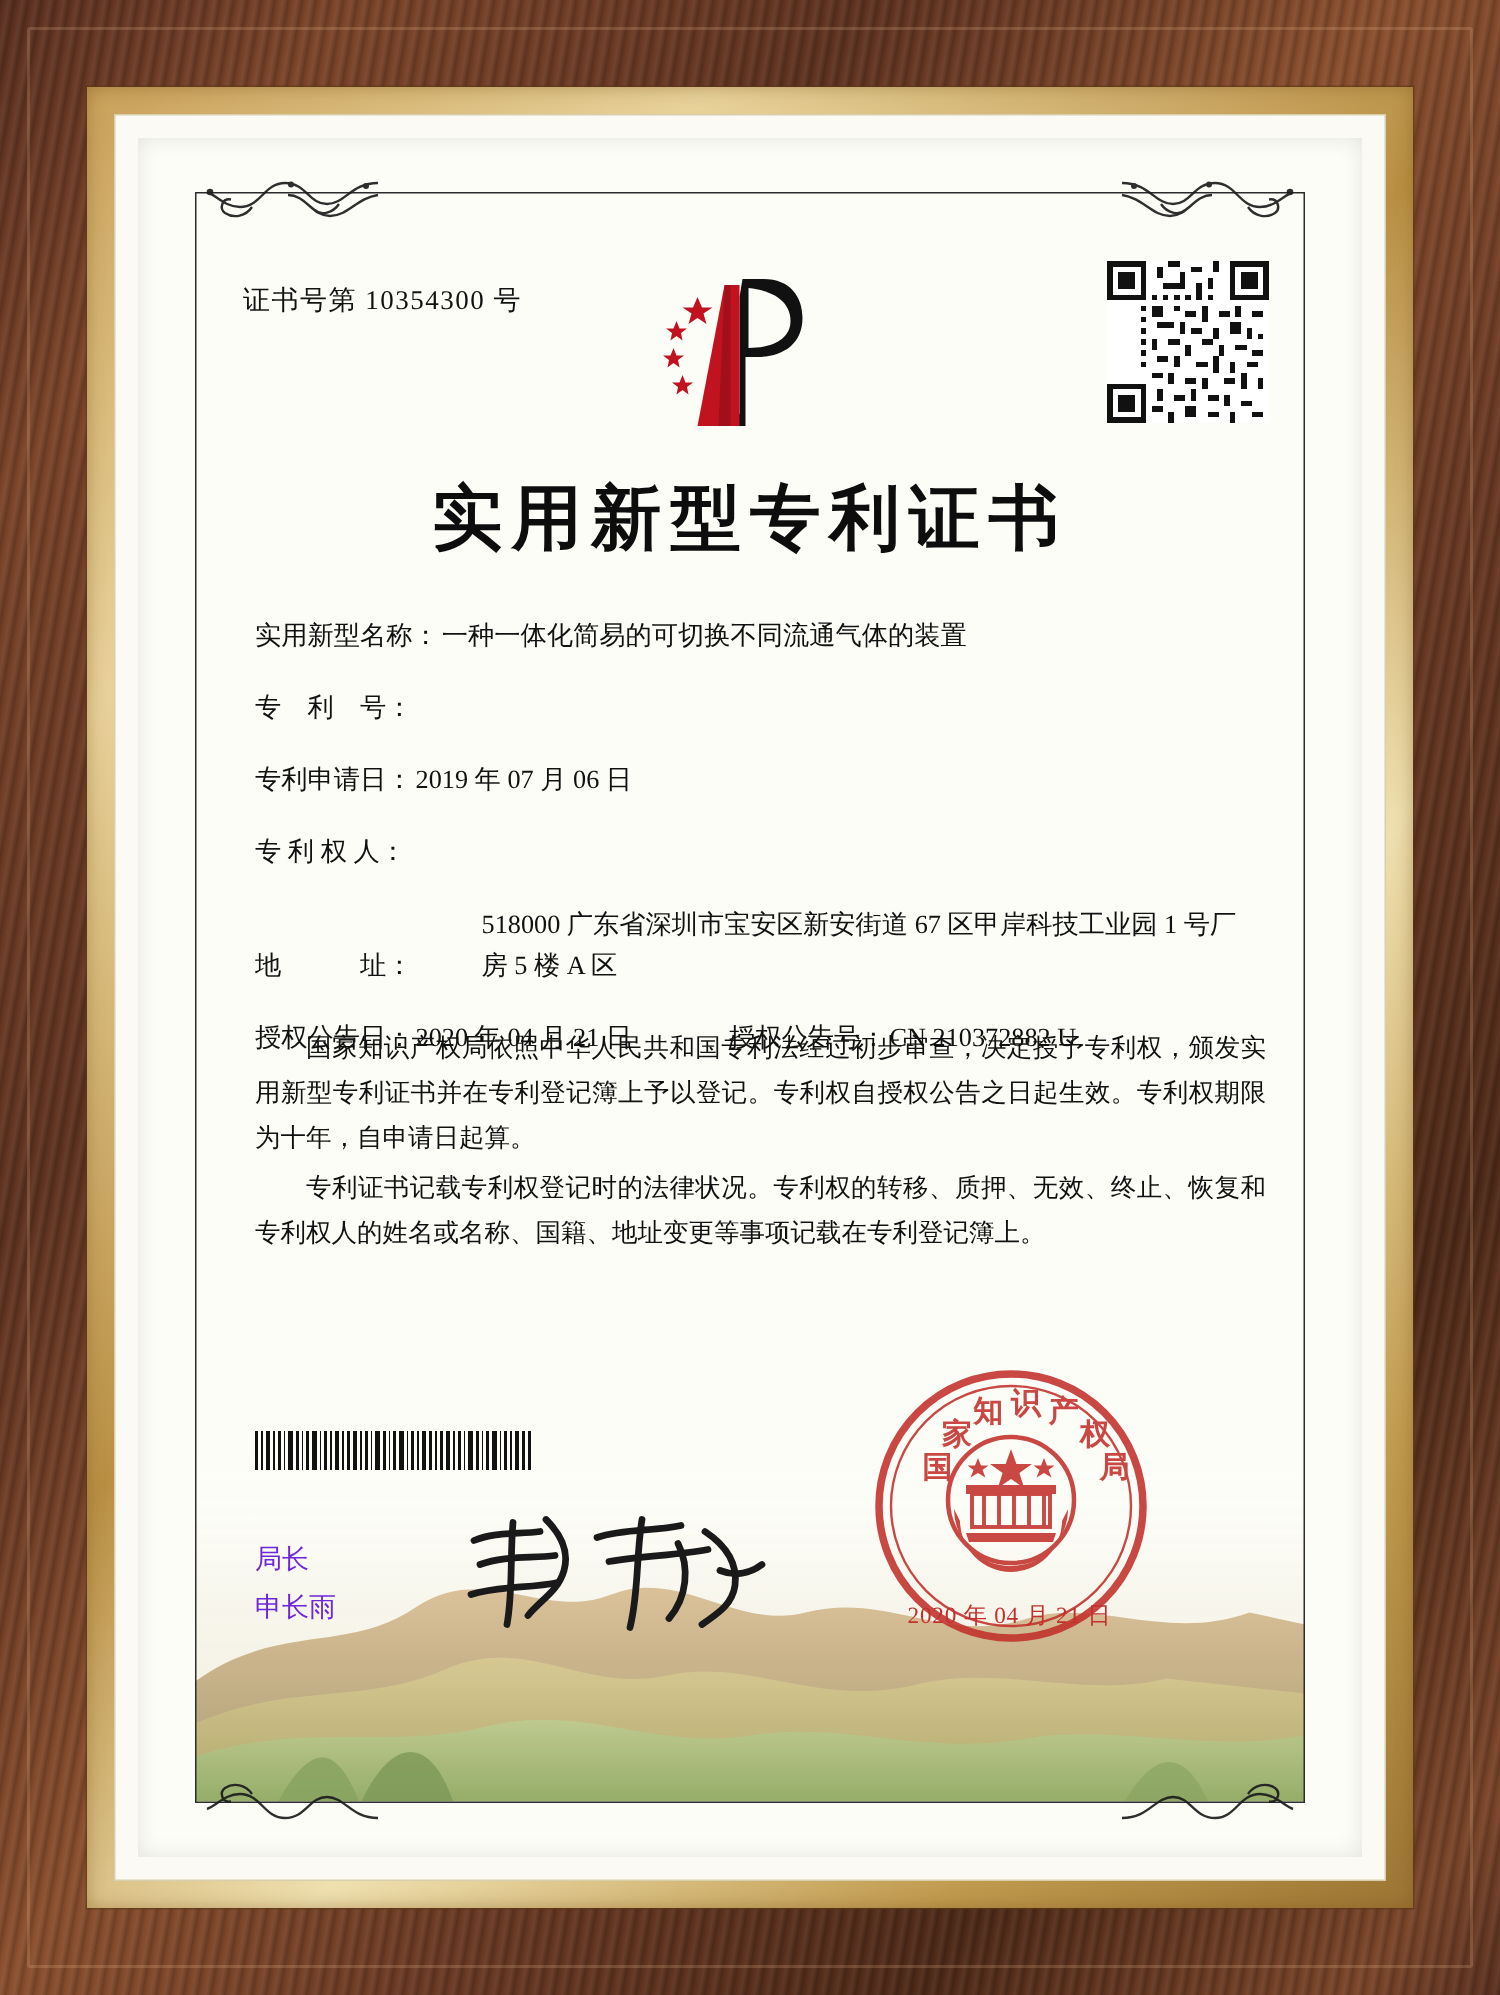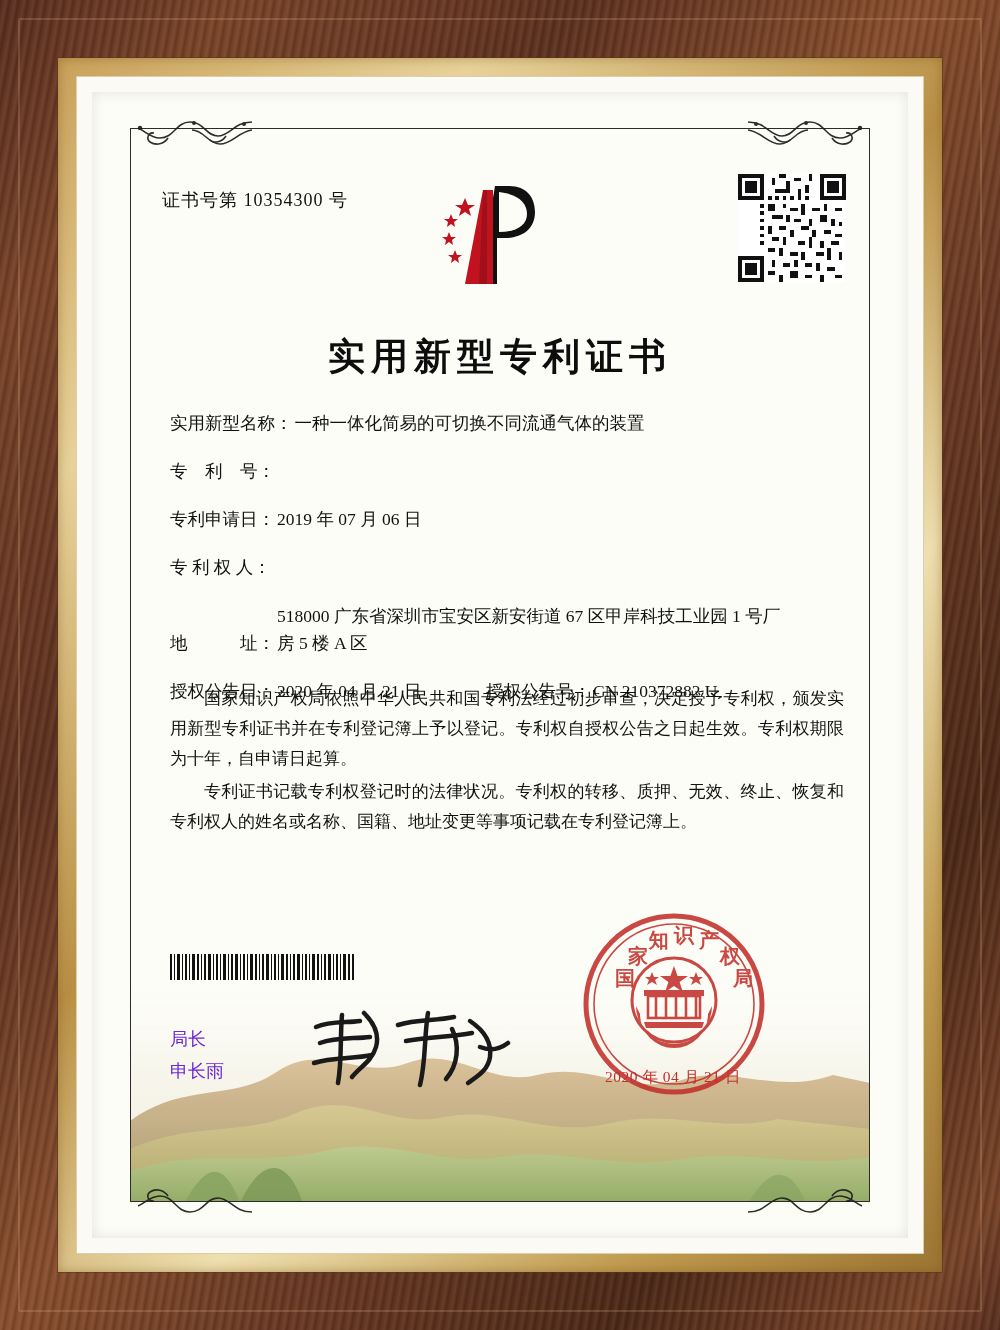--- a/index.html
+++ b/index.html
@@ -85,40 +85,40 @@
   }
   .qr {
     position: absolute;
     right: 62px; top: 82px;
     width: 108px; height: 108px;
     background: #fff;
   }
 
   .title {
     position: absolute;
-    left: 0; right: 0; top: 240px;
+    left: 0; right: 0; top: 222px;
     text-align: center;
-    font-size: 37px;
+    font-size: 47px;
     font-weight: 700;
     letter-spacing: 6px;
     color: #0d0d0d;
     font-family: "DejaVu Serif", "Liberation Serif", serif;
   }
 
   
   .fields {
     position: absolute;
     left: 78px; right: 60px; top: 318px;
     font-size: 17.5px;
     color: #111;
   }
   .row { display: flex; align-items: flex-end; margin-bottom: 21px; line-height: 1.55; }
   .lbl { white-space: pre; flex: 0 0 auto; }
   .val { flex: 1 1 auto; padding-left: 2px; }
-  .row.addr .val { max-width: 520px; }
+  .row.addr .val { max-width: 520px; margin-left: 44px; }
   .row.twocol { display: flex; gap: 0; }
   .row.twocol .c1 { width: 300px; display: flex; }
   .row.twocol .c2 { flex: 1; display: flex; padding-left: 16px;}
 
   
   .body-text {
     position: absolute;
     left: 78px; right: 64px; top: 592px;
     font-size: 17px;
     color: #111;

